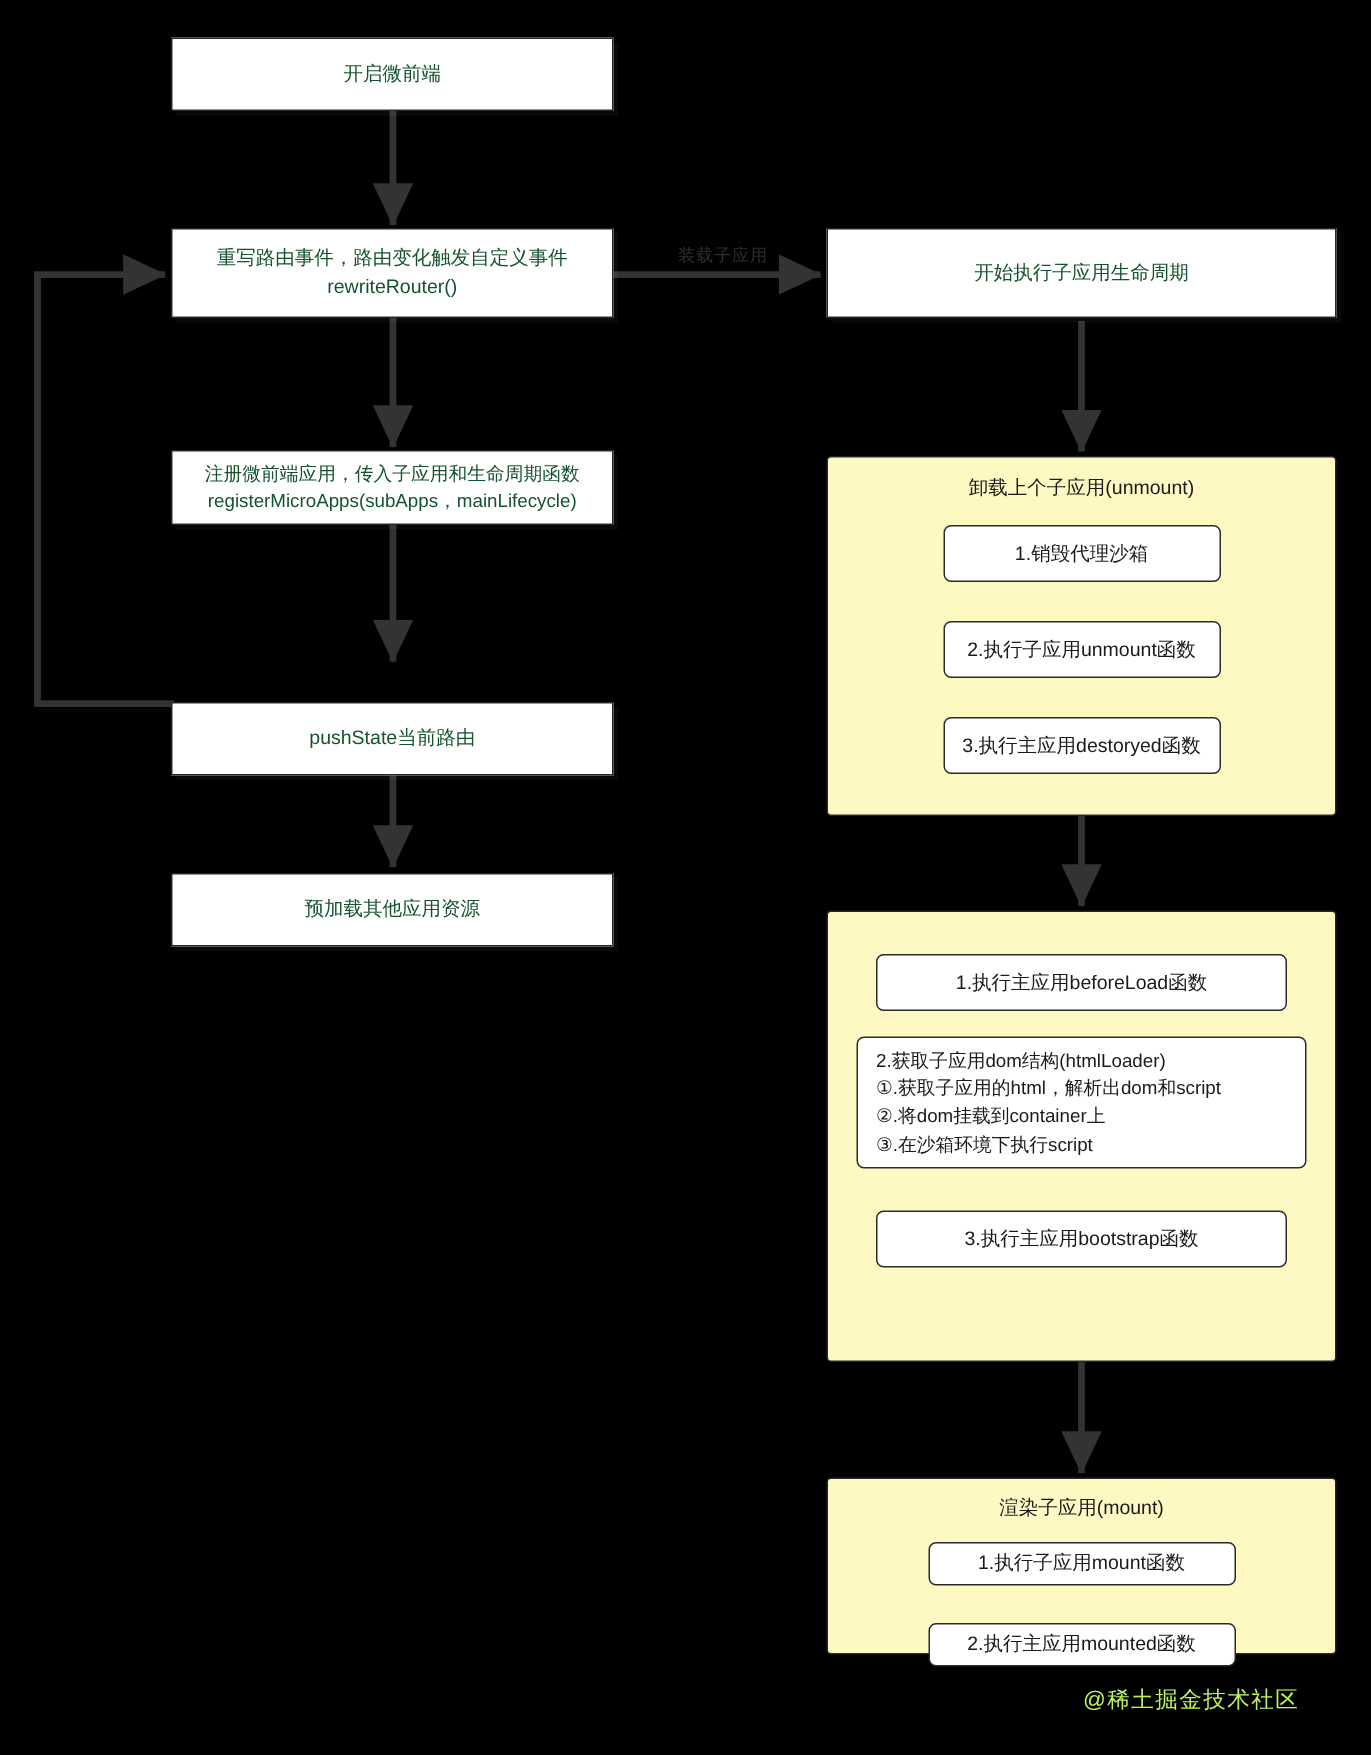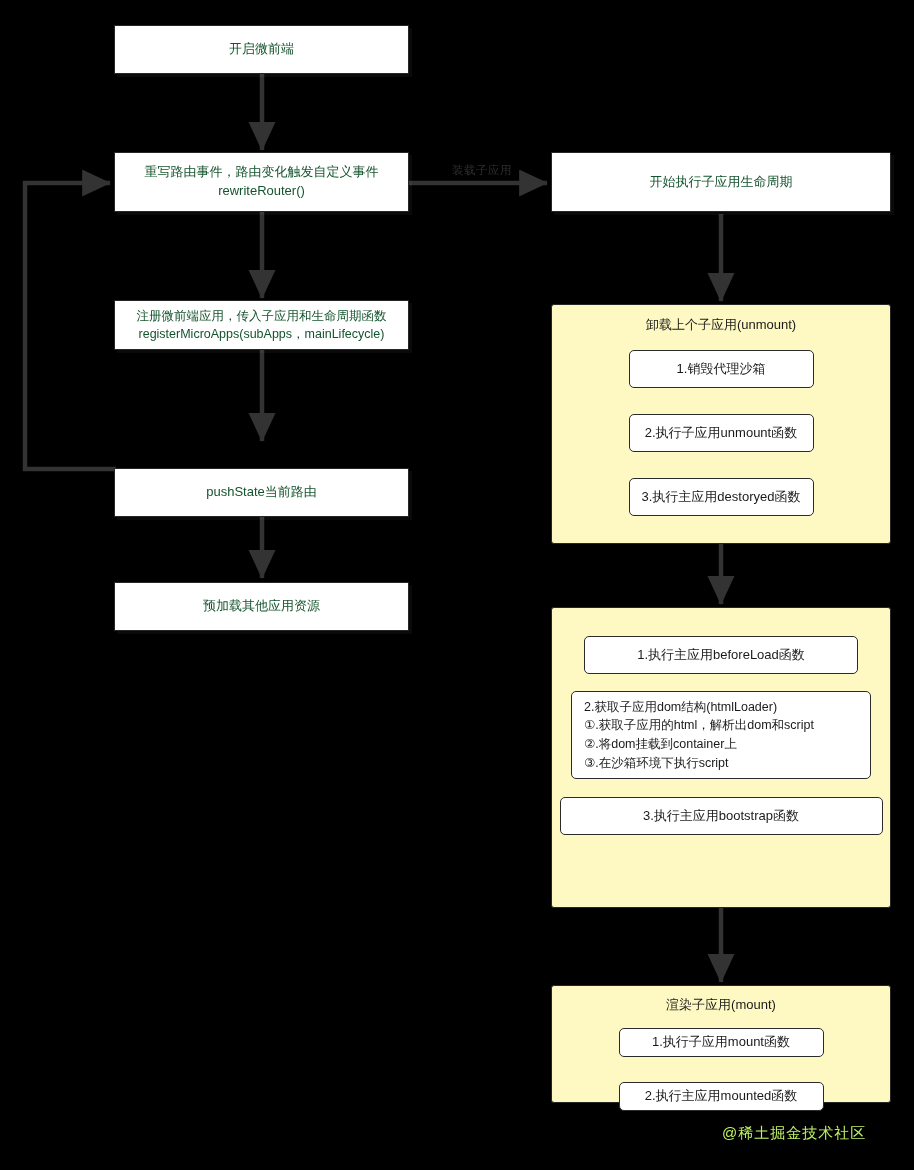--- a/index.html
+++ b/index.html
@@ -147,21 +147,21 @@
     <div class="group-child" style="width:185px; height:38px; margin-top:26px;">2.执行子应用unmount函数</div>
     <div class="group-child" style="width:185px; height:38px; margin-top:26px;">3.执行主应用destoryed函数</div>
   </div>
 
   <div class="group" style="left:551px; top:607px; width:340px; height:301px; padding-top:14px;">
     <div class="group-child" style="width:274px; height:38px; margin-top:14px;">1.执行主应用beforeLoad函数</div>
     <div class="group-child" style="width:300px; height:88px; margin-top:17px; font-size:12.5px; text-align:left; justify-content:flex-start; padding:4px 12px; line-height:1.5;">2.获取子应用dom结构(htmlLoader)
 ①.获取子应用的html，解析出dom和script
 ②.将dom挂载到container上
 ③.在沙箱环境下执行script</div>
-    <div class="group-child" style="width:323px; height:38px; margin-top:18px;text-align:center;">3.执行主应用bootstrap函数</div>
+    <div class="group-child" style="width:274px; height:38px; margin-top:28px;text-align:center;">3.执行主应用bootstrap函数</div>
   </div>
 
   <div class="group" style="left:551px; top:985px; width:340px; height:118px; padding-top:10px;">
     <div class="group-title">渲染子应用(mount)</div>
     <div class="group-child" style="width:205px; height:34px; margin-top:14px;">1.执行子应用mount函数</div>
     <div class="group-child" style="width:205px; height:34px; margin-top:25px;">2.执行主应用mounted函数</div>
   </div>
 
   <div class="watermark" style="left:722px; top:1124px;">@稀土掘金技术社区</div>
 

